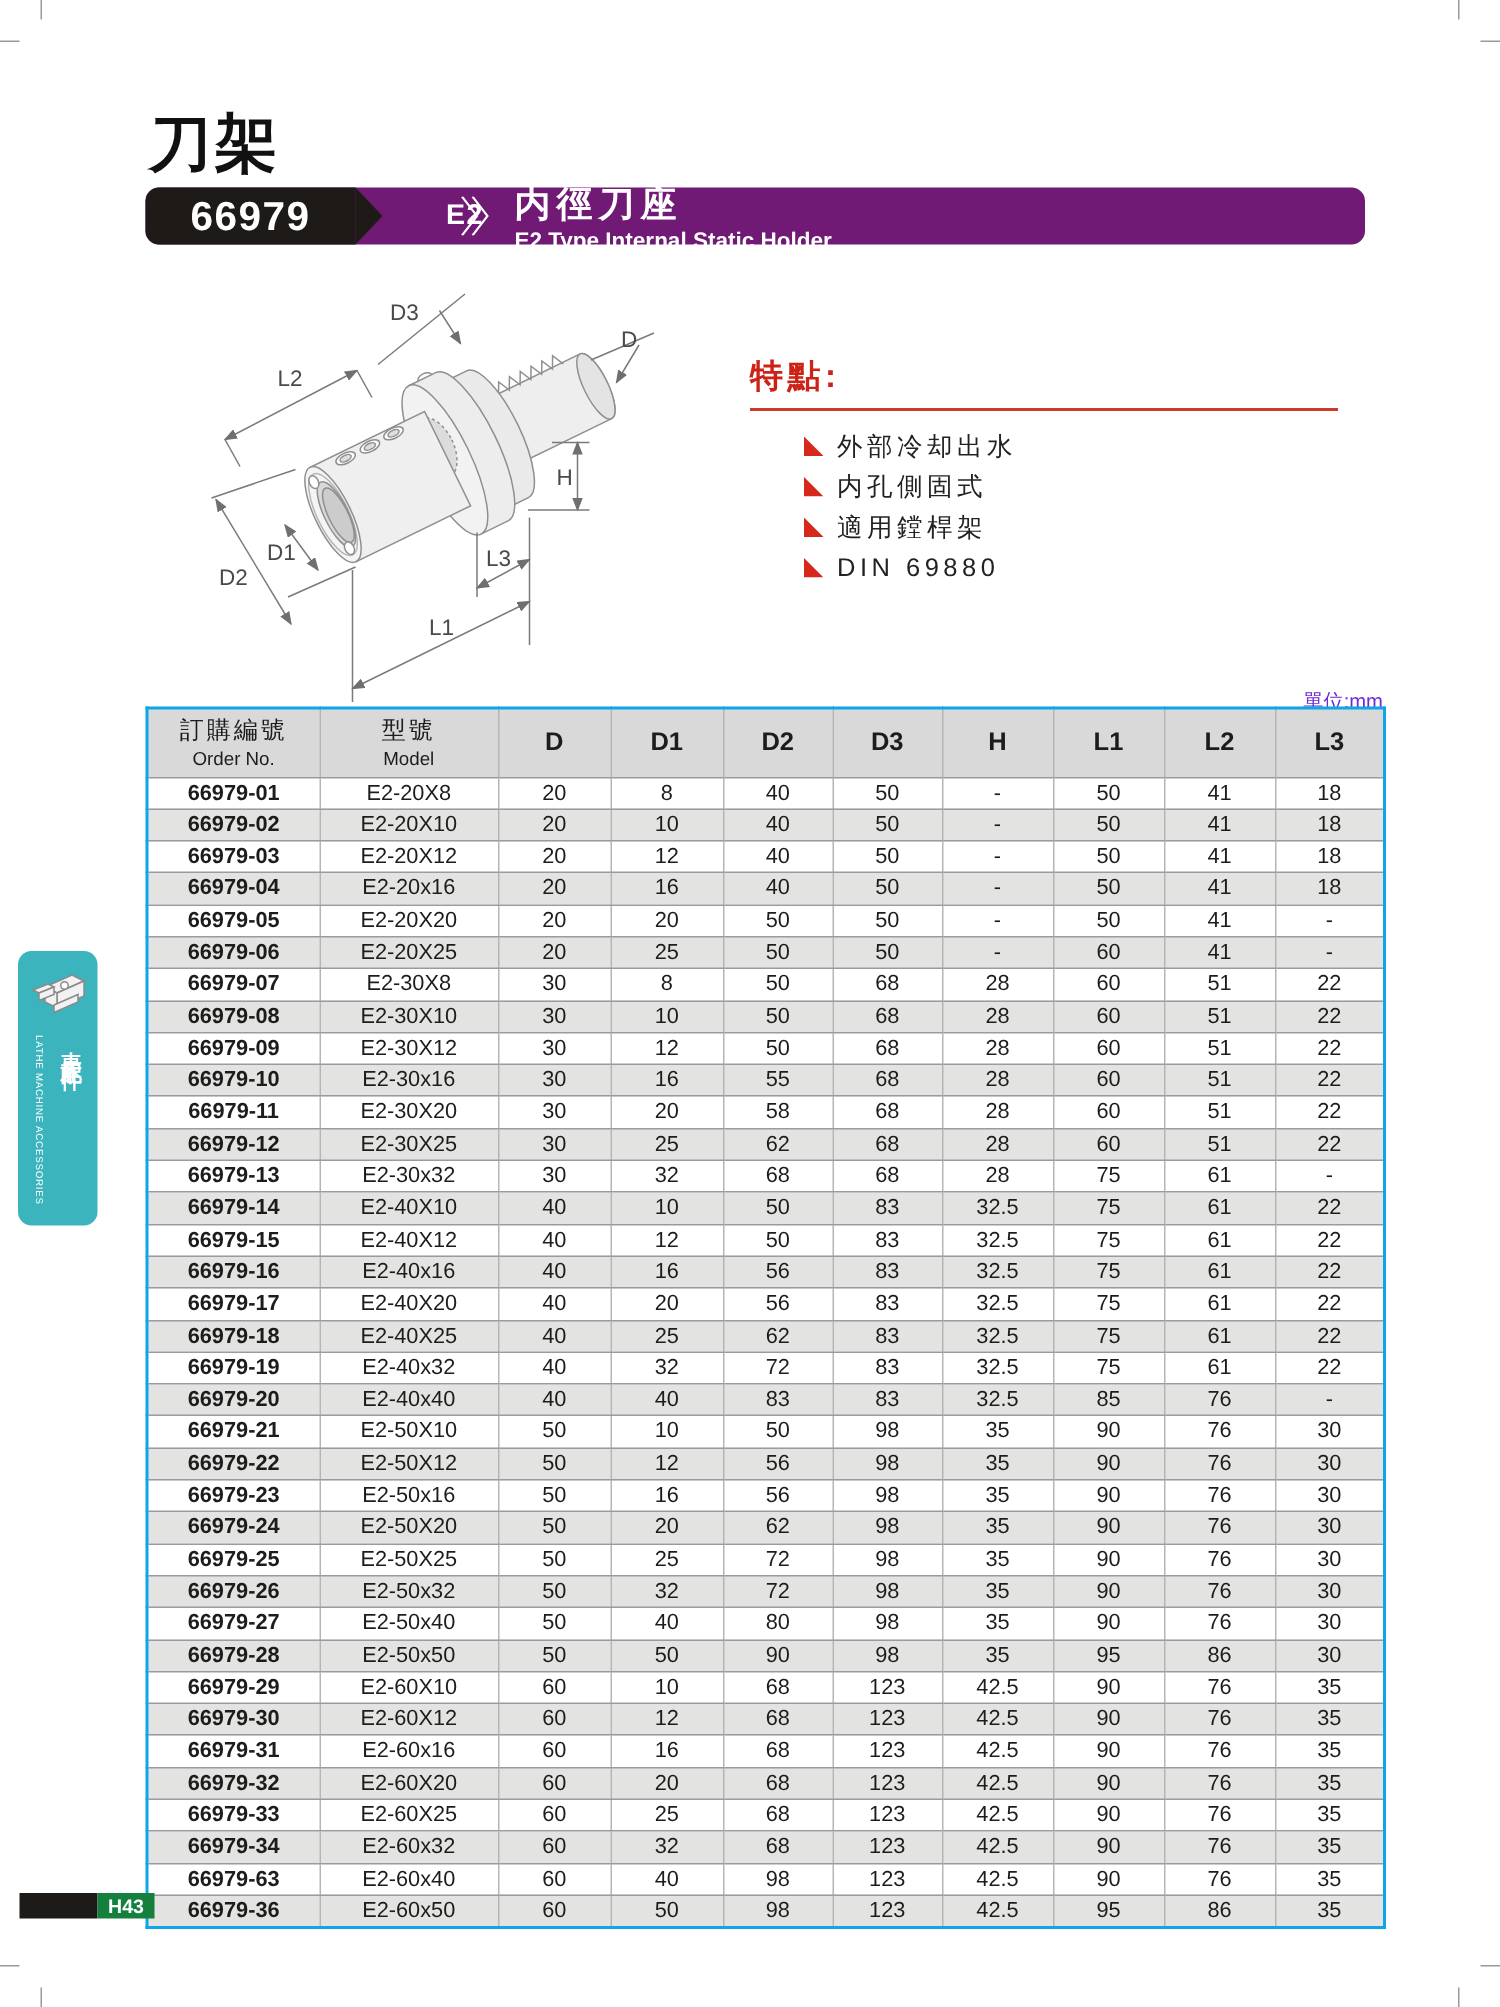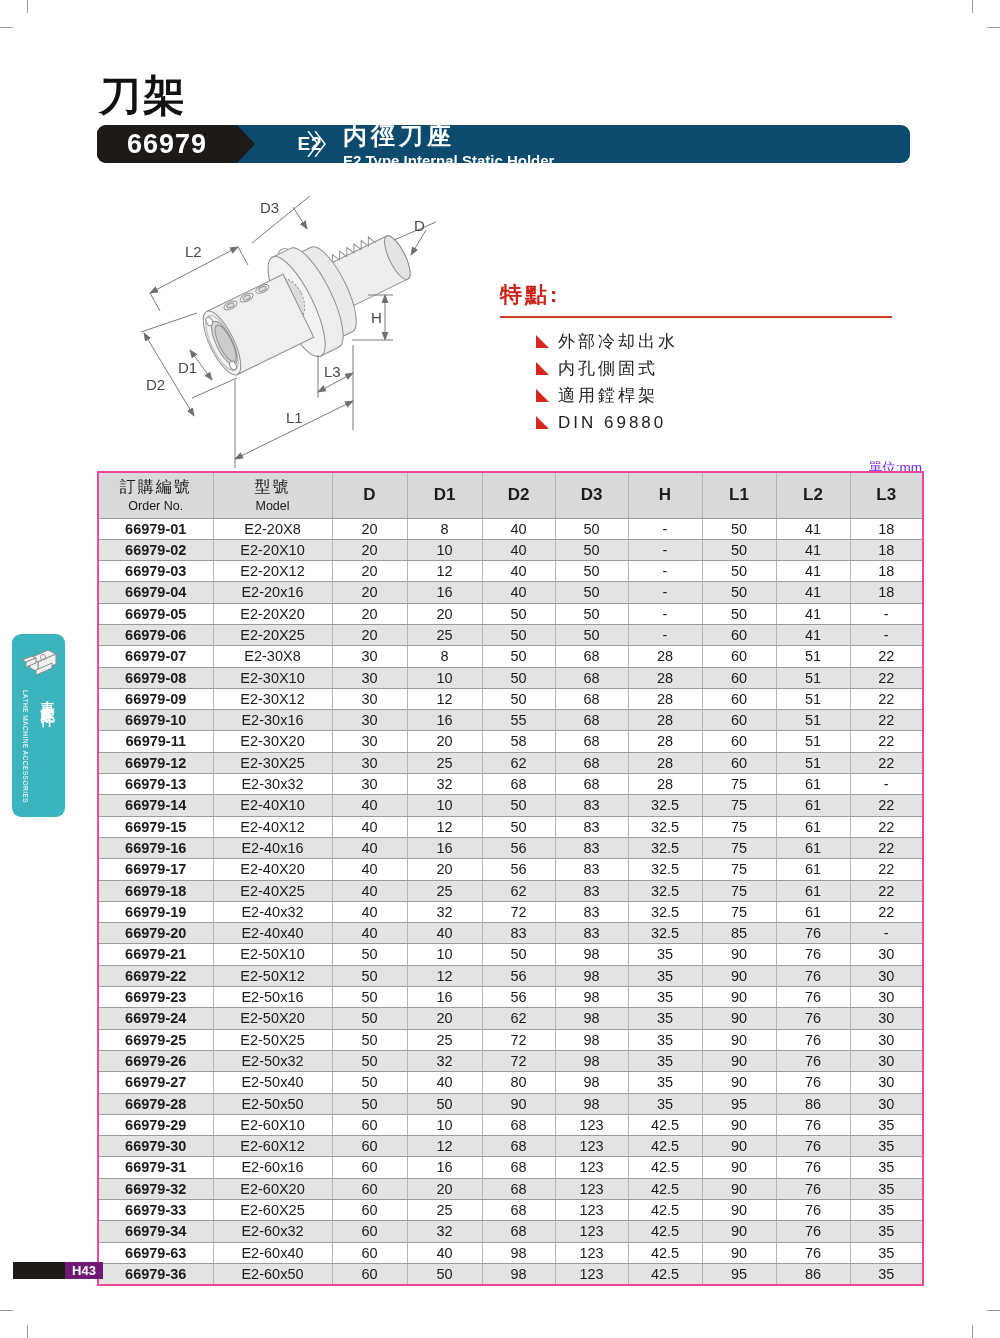--- a/index.html
+++ b/index.html
@@ -9,72 +9,72 @@
   
   .crop { position:absolute; background:#9a9a9a; }
 
   
   .page-title { position:absolute; left:99px; top:68px; display:flex; align-items:baseline;flex-direction:column; }
   .page-title .zh { font-size:42px; font-weight:bold; color:#111; letter-spacing:2px; }
   .page-title .en { font-size:31px; font-weight:bold; color:#000000; }
 
   
   .banner { position:absolute; left:97px; top:125px; width:813px; height:38px;
-            background:#0c4a6e; border-radius:9px; display:flex; align-items:center; }
+            background:#701a75; border-radius:9px; display:flex; align-items:center; }
   .banner-num { position:absolute; left:0; top:0; width:140px; height:38px; background:#1d1a17;
                 border-radius:9px 0 0 9px; display:flex; align-items:center; justify-content:center;
                 color:#fff; font-size:27px; font-weight:bold; letter-spacing:1px; }
   .banner-tip { position:absolute; left:140px; top:0; width:0; height:0;
                 border-top:19px solid transparent; border-bottom:19px solid transparent;
                 border-left:18px solid #1d1a17; }
   .banner-code { position:absolute; left:158px; width:110px; text-align:center; color:#fff;
                  font-size:19px; font-weight:bold; letter-spacing:1px; }
   .banner-sep { position:absolute; left:208px; top:6px; }
   .banner-title { position:absolute; left:238px; display:flex; align-items:baseline; color:#fff;flex-direction:column; }
   .banner-title .zh { font-size:24px; font-weight:bold; letter-spacing:4px; }
   .banner-title .en { font-size:15px; font-weight:bold; margin-left:8px; }
 
   
   .features { position:absolute; left:500px; top:236px; width:392px; }
   .features h2 { color:#cc2217; font-size:22px; font-weight:bold; letter-spacing:3px;
-                 padding-bottom:6px; border-bottom:2px solid #cc3a2a;margin-top:44px; }
+                 padding-bottom:6px; border-bottom:2px solid #cc3a2a; }
   .features ul { list-style:none; margin-top:10px; }
   .features li { display:flex; align-items:center; font-size:17px; letter-spacing:3px;
                  color:#222; height:27px;padding-left:36px; }
   .features li svg { margin-right:9px; flex:0 0 auto; }
 
   
   .unit-note { position:absolute; right:78px; top:449px; font-size:13.5px; color:#6d28d9;margin-top:10px; }
 
   
   table.spec { position:absolute; left:97px; top:471px; width:825px; border-collapse:collapse;
                table-layout:fixed; font-size:14.5px; color:#1c1c1c; text-align:center; }
   table.spec th, table.spec td { border:1px solid #9b9b9b; border-left:1px solid #b5b5b5;
                border-right:1px solid #b5b5b5; padding:0; }
-  table.spec { border:2px solid #ec4899; }
+  table.spec { border:2px solid #0ea5e9; }
   thead th { background:#d9d9d9; height:46px; }
   .th-zh { display:block; font-size:16px; font-weight:normal; letter-spacing:2px; }
   .th-en { display:block; font-size:12.5px; font-weight:normal; margin-top:1px; }
   .th-dim { font-size:17px; font-weight:bold; }
   tbody td { height:20.3px; line-height:20.3px; }
   tbody td:first-child { font-weight:bold; }
   tbody tr:nth-child(even) { background:#e3e3e1; }
 
   
   .side-tab { position:absolute; left:12px; top:634px; width:53px; height:183px;
               background:#3cb4be; border-radius:9px; }
   .side-tab .tab-icon { position:absolute; left:6px; top:8px; }
   .side-tab .zh { position:absolute; left:27px; top:56px; color:#fff; font-size:14px; font-weight:bold;
                   writing-mode:vertical-rl; text-orientation:upright; letter-spacing:4px; }
   .side-tab .en { position:absolute; left:10px; top:56px; color:#fff; font-size:6.5px;
                   writing-mode:vertical-rl; letter-spacing:0.5px; }
 
   
   .footer-bar { position:absolute; left:13px; top:1262px; width:52px; height:17px; background:#1d1a17; }
-  .footer-page { position:absolute; left:65px; top:1262px; width:38px; height:17px; background:#701a75;
+  .footer-page { position:absolute; left:65px; top:1262px; width:38px; height:17px; background:#15803d;
                  color:#fff; font-size:13px; font-weight:bold; text-align:center; line-height:17px; }
 
   .diagram { position:absolute; left:100px; top:185px; }
   .dim-label { font-size:15px; fill:#4a4a4a; }
 </style>
 </head>
 <body>
 
 <div class="crop" style="left:27px;top:0;width:1px;height:13px"></div>
 <div class="crop" style="left:0;top:27px;width:13px;height:1px"></div>

